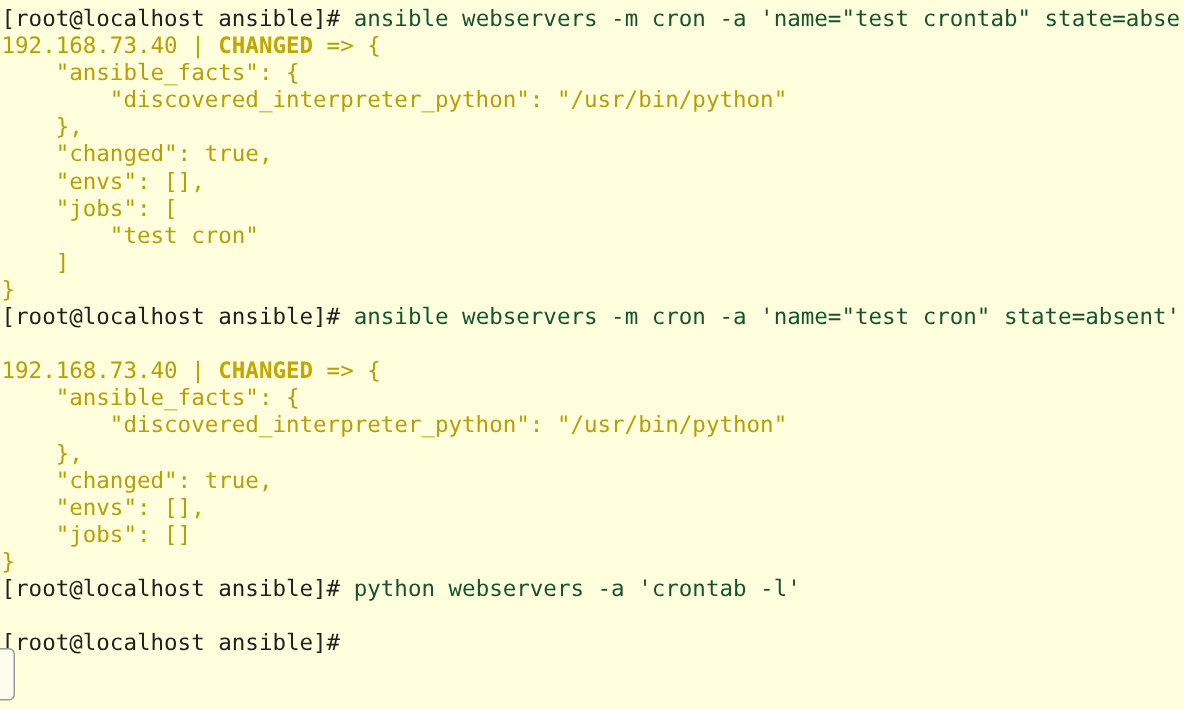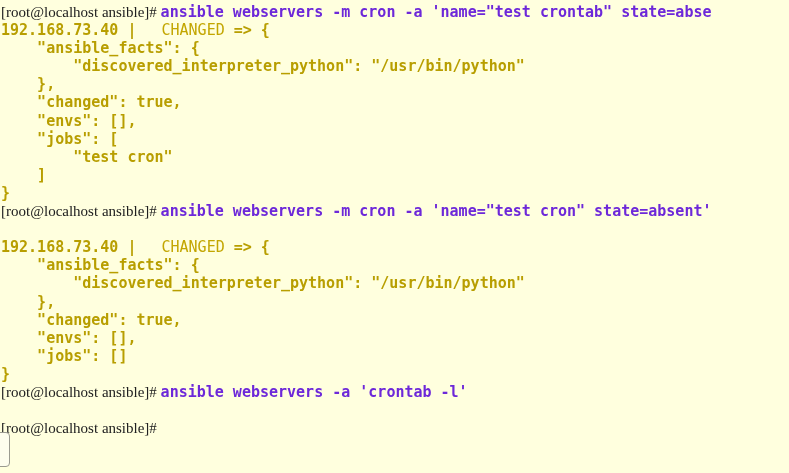--- a/index.html
+++ b/index.html
@@ -16,24 +16,24 @@
     font-family: "DejaVu Sans Mono", "Liberation Mono", monospace;
     font-size: 15px;
     box-sizing: border-box;
     padding: 3px 0 0 1px;
   }
   .line {
     height: 18.1px;
     line-height: 18.1px;
     white-space: pre;
   }
-  .prompt   { color: #202020; font-weight: normal; font-family: Liberation Serif, serif; }
-  .cmd      { color: #6d28d9; font-weight: bold; }
-  .out      { color: #b89e00; font-weight: bold; text-align: center; }
-  .out-bold { color: #c3a600; font-weight: normal; margin-left: 16px; }
+  .prompt   { color: #202020; font-weight: normal; }
+  .cmd      { color: #14532d; font-weight: normal; }
+  .out      { color: #b89e00; font-weight: normal; text-align: center; }
+  .out-bold { color: #c3a600; font-weight: bold; }
   .overlay-edge {
     position: absolute;
     left: -6px;
     top: 432px;
     width: 14px;
     height: 33px;
     background: #fdfdee;
     border: 1px solid #9a9a90;
     border-radius: 4px;
     z-index: 2;
@@ -58,18 +58,18 @@
       <div class="line"><span class="prompt">[root@localhost ansible]# </span><span class="cmd">ansible webservers -m cron -a 'name="test cron" state=absent'</span></div>
       <div class="line"> </div>
       <div class="line"><span class="out">192.168.73.40 | </span><span class="out-bold">CHANGED</span><span class="out"> =&gt; {</span></div>
       <div class="line"><span class="out">    "ansible_facts": {</span></div>
       <div class="line"><span class="out">        "discovered_interpreter_python": "/usr/bin/python"</span></div>
       <div class="line"><span class="out">    },</span></div>
       <div class="line"><span class="out">    "changed": true,</span></div>
       <div class="line"><span class="out">    "envs": [],</span></div>
       <div class="line"><span class="out">    "jobs": []</span></div>
       <div class="line"><span class="out">}</span></div>
-      <div class="line"><span class="prompt">[root@localhost ansible]# </span><span class="cmd">ansible webservers -a 'crontab -l'</span></div>
+      <div class="line"><span class="prompt">[root@localhost ansible]# </span><span class="cmd">python webservers -a 'crontab -l'</span></div>
       <div class="line"> </div>
       <div class="line"><span class="prompt">[root@localhost ansible]# </span></div>
     </div>
   <div class="overlay-edge"></div>
 </div>
 
 </body></html>

